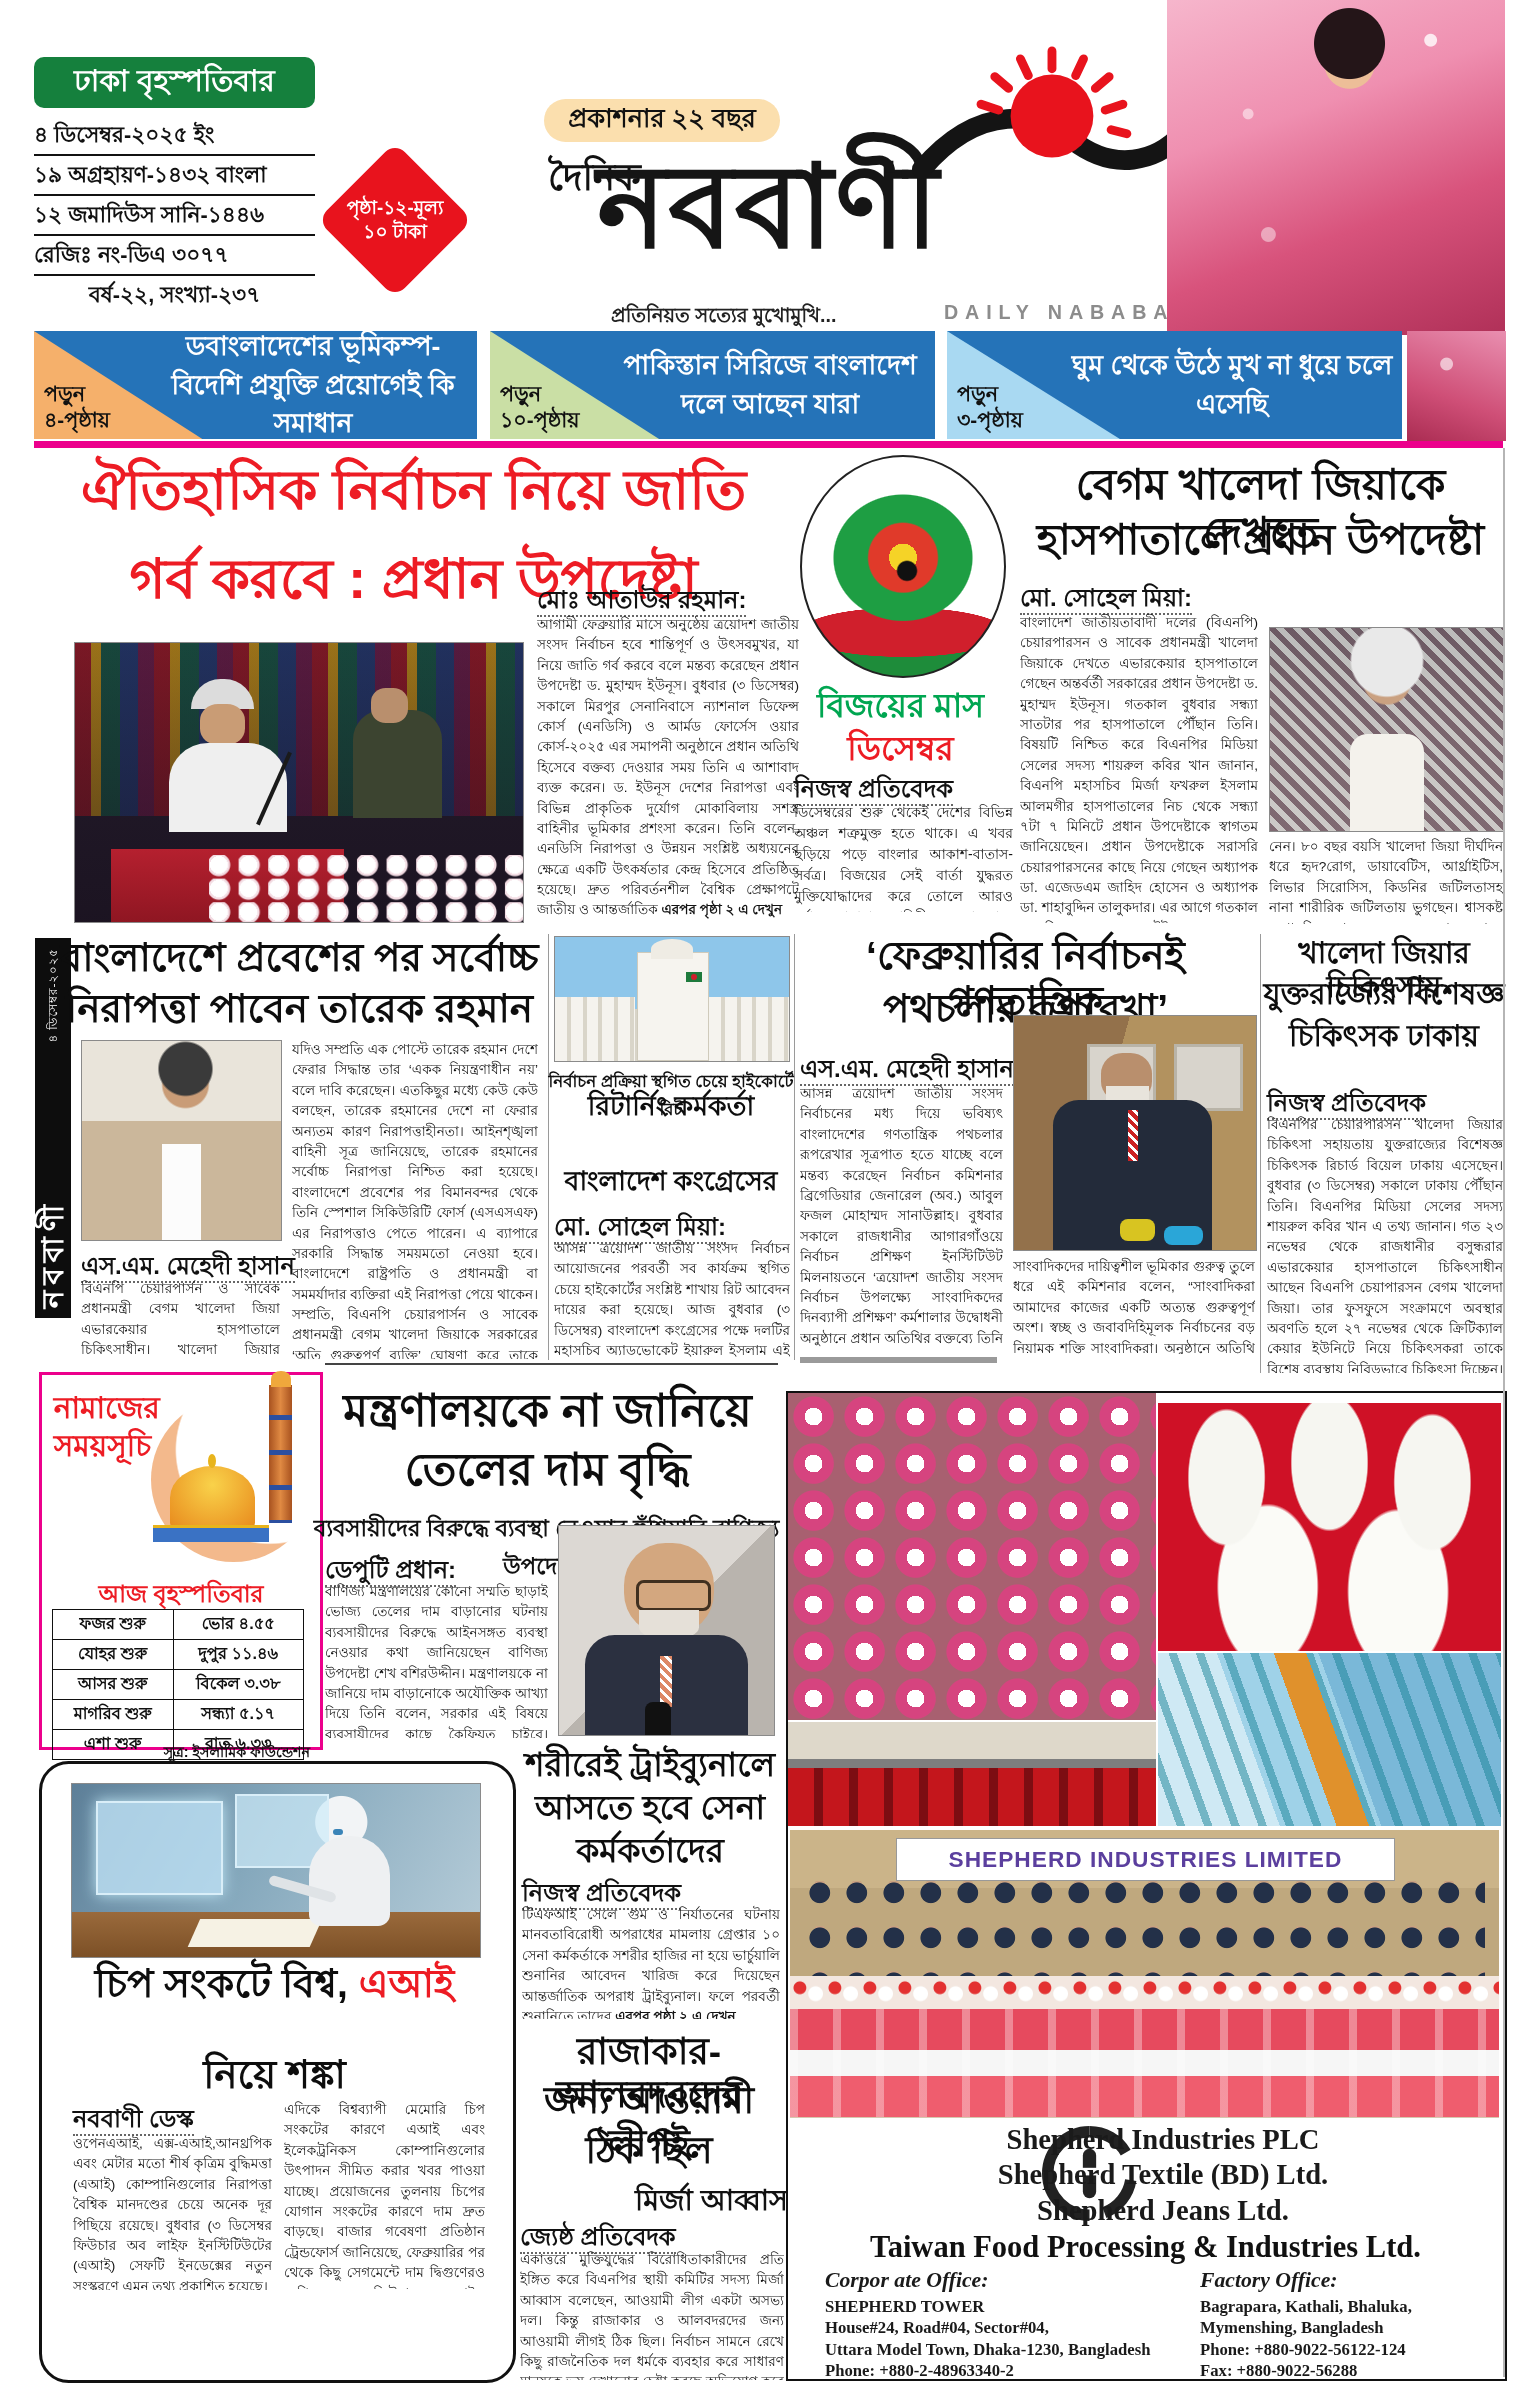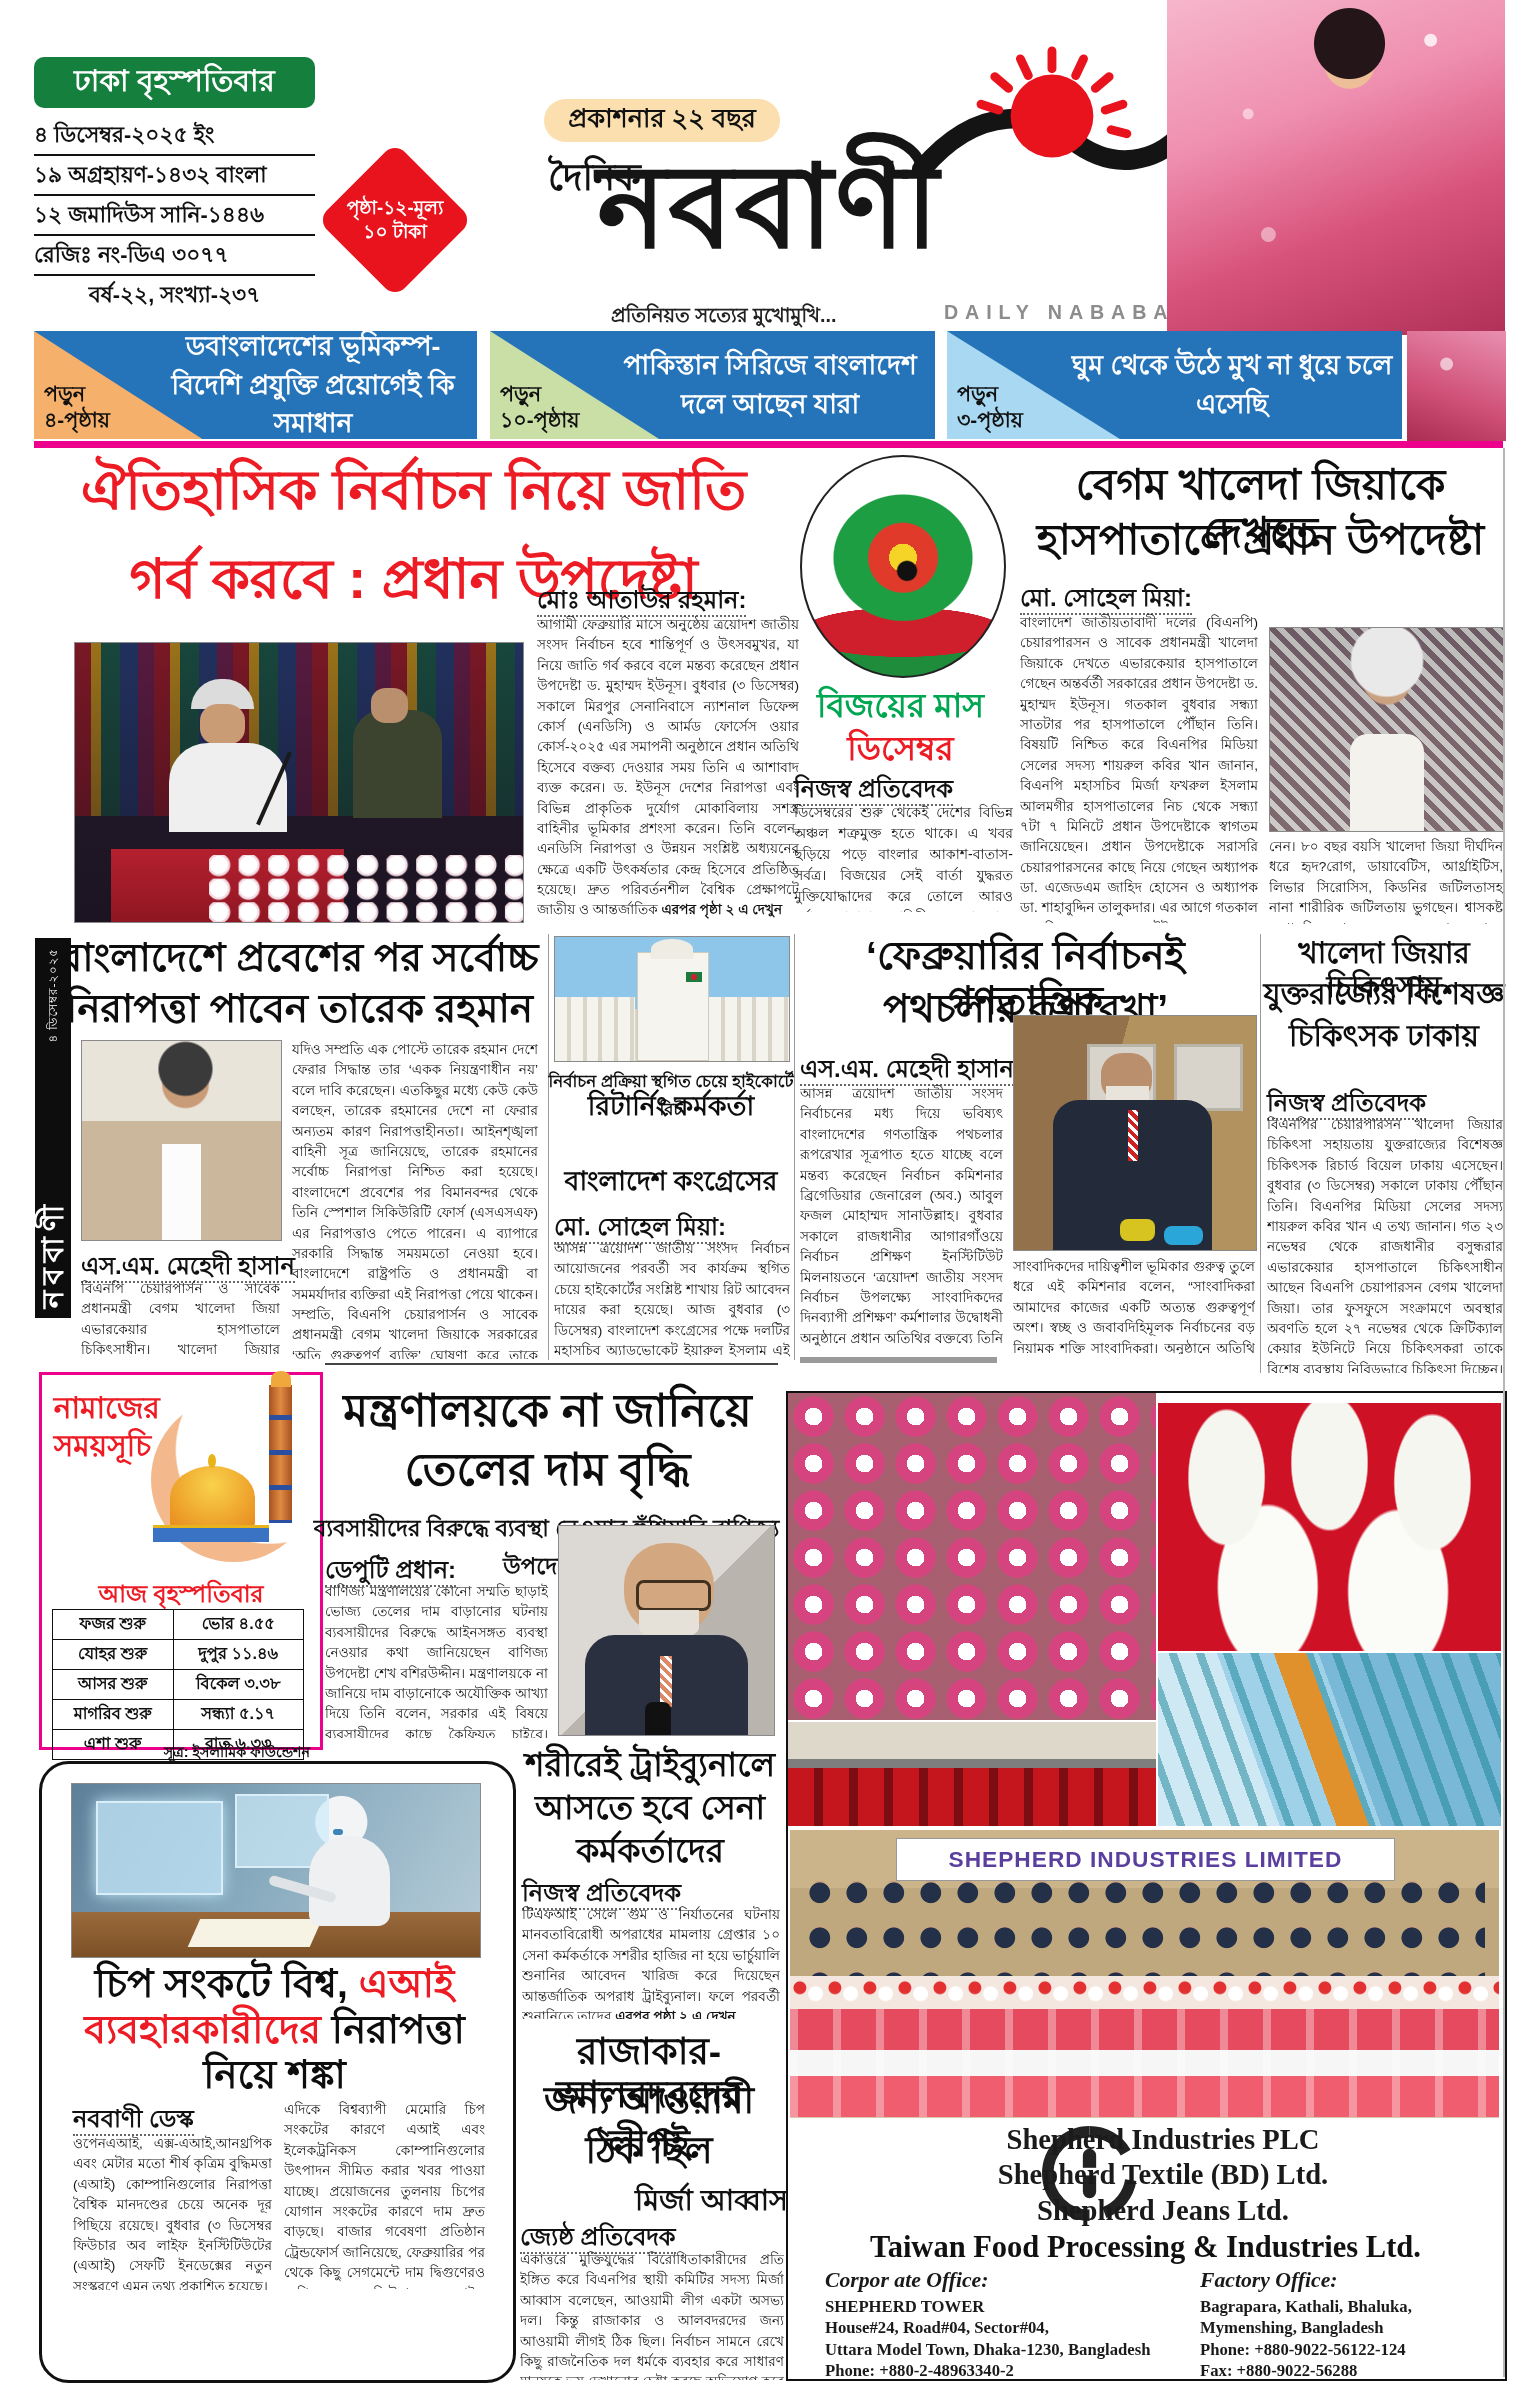--- a/index.html
+++ b/index.html
@@ -473,21 +473,20 @@
   <div class="abs ph ai-photo">
     <div class="rb-screen"></div>
     <div class="rb-screen2"></div>
     <div class="rb-desk"></div>
     <div class="rb-paper"></div>
     <div class="rb-body"></div>
     <div class="rb-eye"></div>
     <div class="rb-arm"></div>
   </div>
   <div class="abs hl ai-h" style="top:1962px;"><span>চিপ সংকটে বিশ্ব, </span><span class="ai-red">এআই</span></div>
-  <div class="abs hl ai-h" style="top:2008px;"><span class="ai-red">ব্যবহারকারীদের</span><span> নিরাপত্তা</span></div>
   <div class="abs hl ai-h" style="top:2053px;"><span>নিয়ে শঙ্কা</span></div>
   <div class="abs byline ai-byline"><span>নববাণী ডেস্ক</span></div>
   <div class="abs bodytxt ai-col1"><span>ওপেনএআই, এক্স-এআই,আনথ্রপিক এবং মেটার মতো শীর্ষ কৃত্রিম বুদ্ধিমত্তা (এআই) কোম্পানিগুলোর নিরাপত্তা বৈশ্বিক মানদণ্ডের চেয়ে অনেক দূর পিছিয়ে রয়েছে। বুধবার (৩ ডিসেম্বর ফিউচার অব লাইফ ইনস্টিটিউটের (এআই) সেফটি ইনডেক্সের নতুন সংস্করণে এমন তথ্য প্রকাশিত হয়েছে।</span></div>
   <div class="abs bodytxt ai-col2"><span>এদিকে বিশ্বব্যাপী মেমোরি চিপ সংকটের কারণে এআই এবং ইলেকট্রনিকস কোম্পানিগুলোর উৎপাদন সীমিত করার খবর পাওয়া যাচ্ছে। প্রয়োজনের তুলনায় চিপের যোগান সংকটের কারণে দাম দ্রুত বাড়ছে। বাজার গবেষণা প্রতিষ্ঠান ট্রেন্ডফোর্স জানিয়েছে, ফেব্রুয়ারির পর থেকে কিছু সেগমেন্টে দাম দ্বিগুণেরও বেশি বেড়েছে। ফিউচার অব লাইফ ইনস্টিটিউটের </span></div>
 
   <div class="abs hl tri-h" style="top:1746px;">শরীরেই ট্রাইব্যুনালে</div>
   <div class="abs hl tri-h" style="top:1789px;">আসতে হবে সেনা</div>
   <div class="abs hl tri-h" style="top:1832px;">কর্মকর্তাদের</div>
   <div class="abs byline tri-byline"><span>নিজস্ব প্রতিবেদক</span></div>
   <div class="abs bodytxt tri-body"><span>টিএফআই সেলে গুম ও নির্যাতনের ঘটনায় মানবতাবিরোধী অপরাধের মামলায় গ্রেপ্তার ১০ সেনা কর্মকর্তাকে সশরীর হাজির না হয়ে ভার্চুয়ালি শুনানির আবেদন খারিজ করে দিয়েছেন আন্তর্জাতিক অপরাধ ট্রাইব্যুনাল। ফলে পরবর্তী শুনানিতে তাদের </span><span class="more">এরপর পৃষ্ঠা ২ এ দেখুন</span></div>

